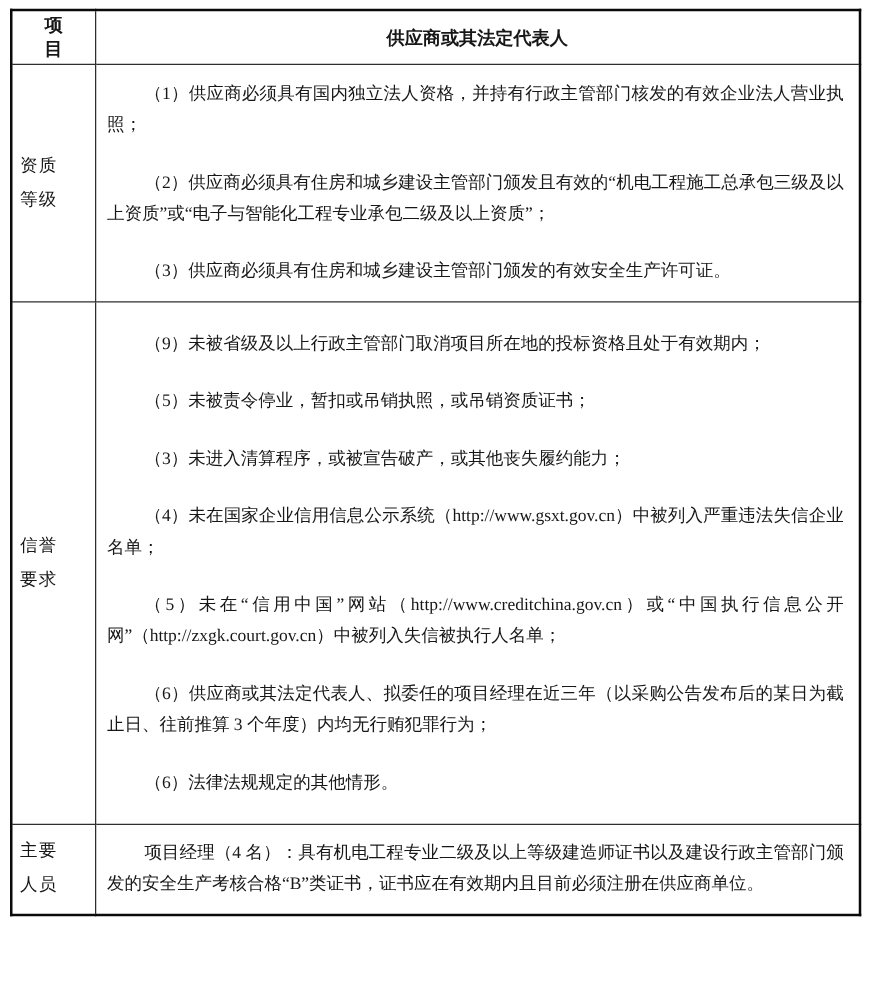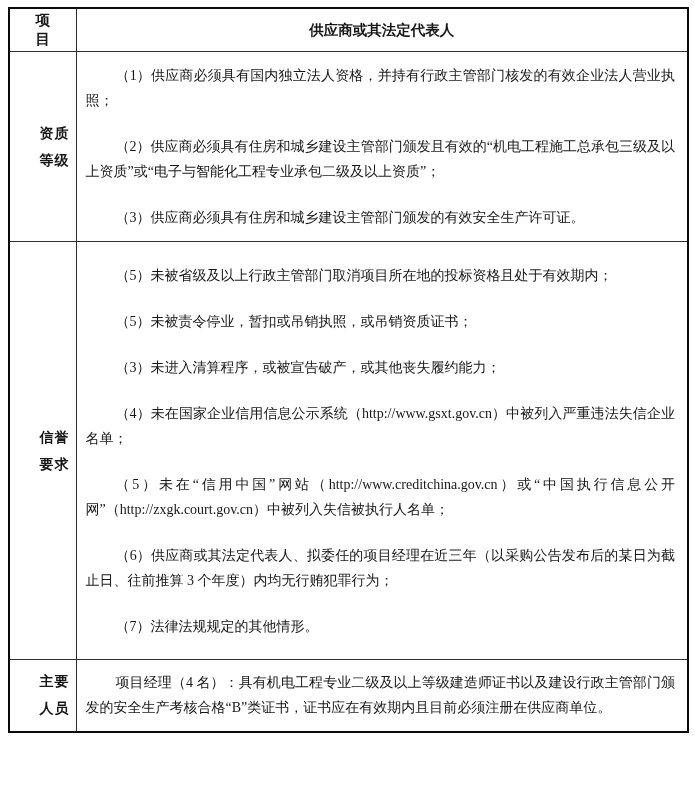--- a/index.html
+++ b/index.html
@@ -35,23 +35,22 @@
   }
   .col-item { width: 67px; }
   tr.hdr { height: 26px; }
   tr.hdr th {
     font-weight: bold;
     text-align: center;
     padding: 2px 21px;
     font-size: 14.5px;
   }
   td.label-cell {
-    text-align: right;
+    text-align: left;
     padding: 4px 6px;
-    font-weight: bold;
   }
   .label-line {
     display: block;
     line-height: 27px;
     letter-spacing: 1px;
   }
   td.content-cell {
     padding: 9px 12px 9px 9px;
     text-align: justify;
     margin-top: 32px;
@@ -94,27 +93,27 @@
         </td>
       </tr>
 
 
       <tr class="r-xinyu">
         <td class="label-cell">
           <span class="label-line">信誉</span>
           <span class="label-line">要求</span>
         </td>
         <td class="content-cell">
-          <p class="para">（5）未被省级及以上行政主管部门取消项目所在地的投标资格且处于有效期内；</p>
+          <p class="para">（9）未被省级及以上行政主管部门取消项目所在地的投标资格且处于有效期内；</p>
           <p class="para">（5）未被责令停业，暂扣或吊销执照，或吊销资质证书；</p>
           <p class="para">（3）未进入清算程序，或被宣告破产，或其他丧失履约能力；</p>
           <p class="para">（4）未在国家企业信用信息公示系统（http://www.gsxt.gov.cn）中被列入严重违法失信企业名单；</p>
           <p class="para">（5）未在“信用中国”网站（http://www.creditchina.gov.cn）或“中国执行信息公开网”（http://zxgk.court.gov.cn）中被列入失信被执行人名单；</p>
           <p class="para">（6）供应商或其法定代表人、拟委任的项目经理在近三年（以采购公告发布后的某日为截止日、往前推算 3 个年度）内均无行贿犯罪行为；</p>
-          <p class="para">（7）法律法规规定的其他情形。</p>
+          <p class="para">（6）法律法规规定的其他情形。</p>
         </td>
       </tr>
 
       <tr class="r-renyuan">
         <td class="label-cell">
           <span class="label-line">主要</span>
           <span class="label-line">人员</span>
         </td>
         <td class="content-cell">
           <p class="para">项目经理（4 名）：具有机电工程专业二级及以上等级建造师证书以及建设行政主管部门颁发的安全生产考核合格“B”类证书，证书应在有效期内且目前必须注册在供应商单位。</p>

